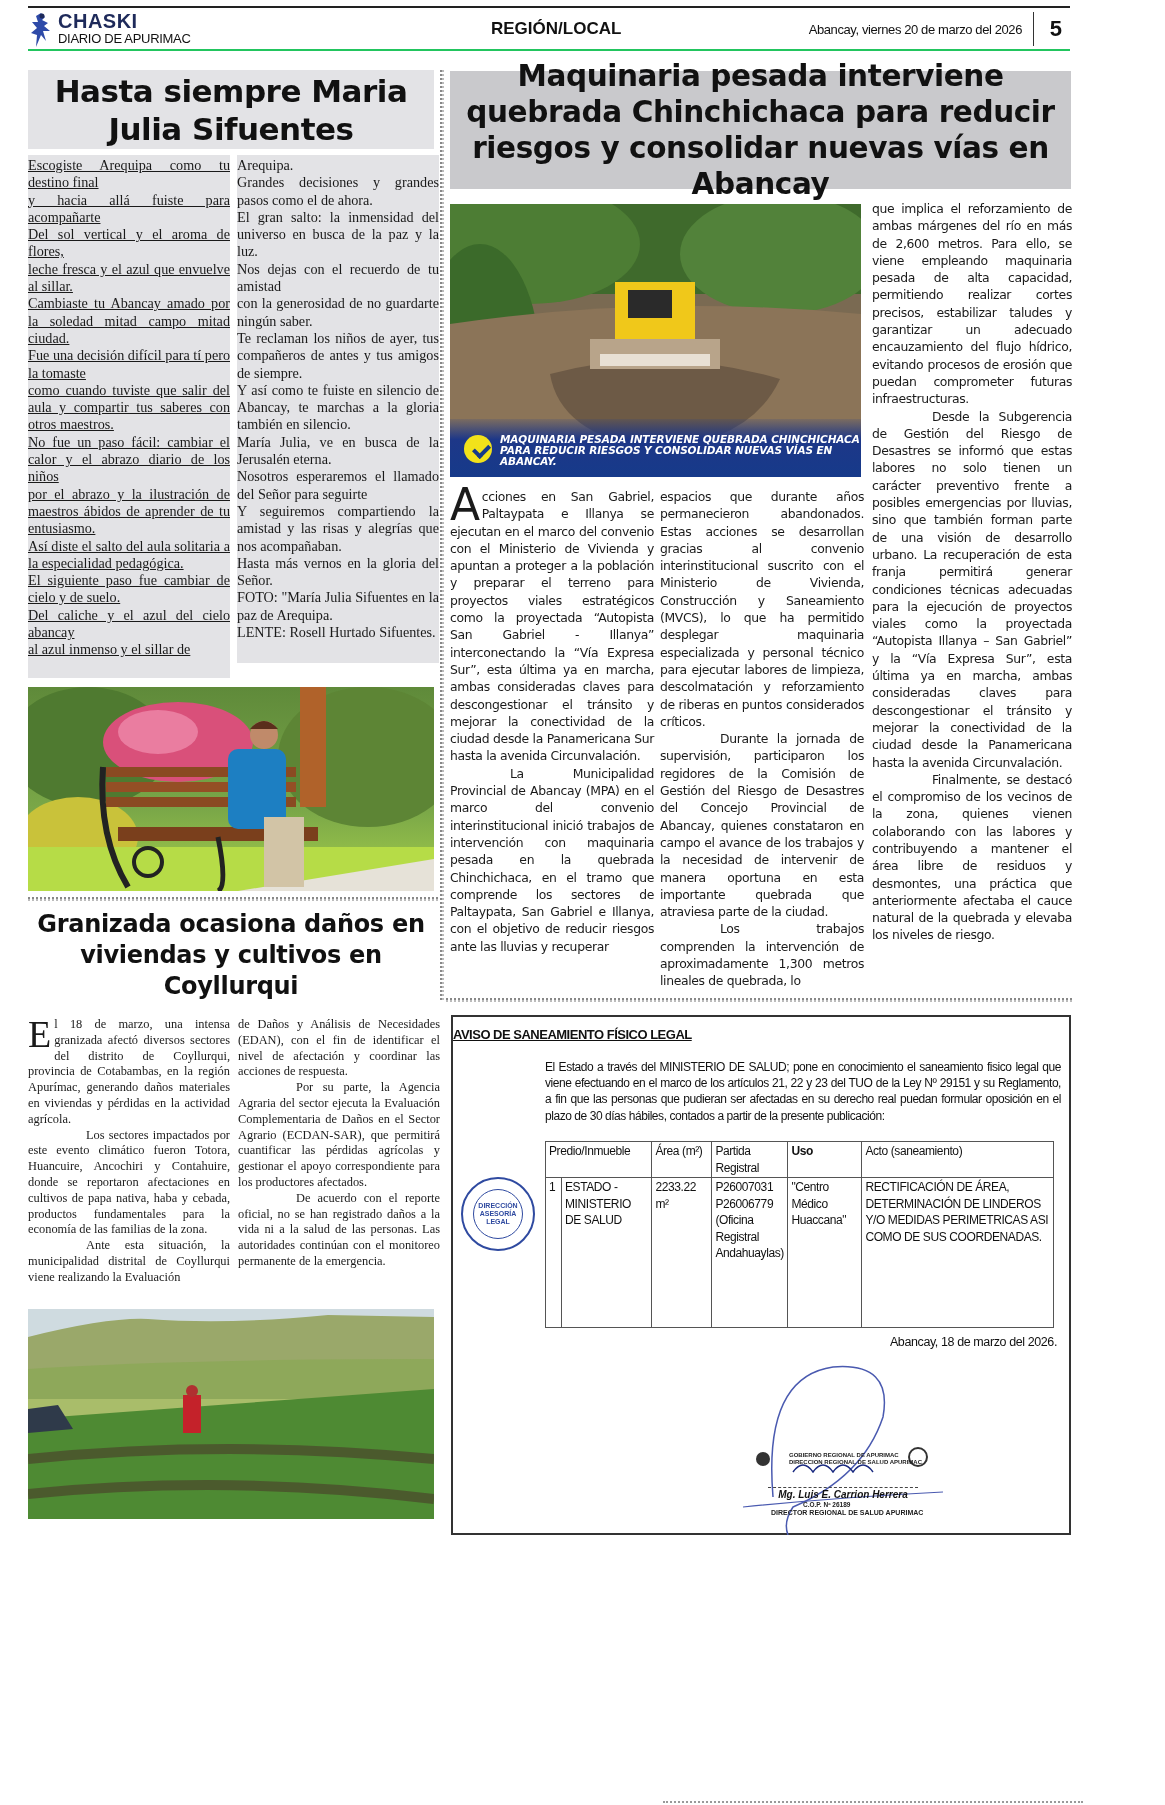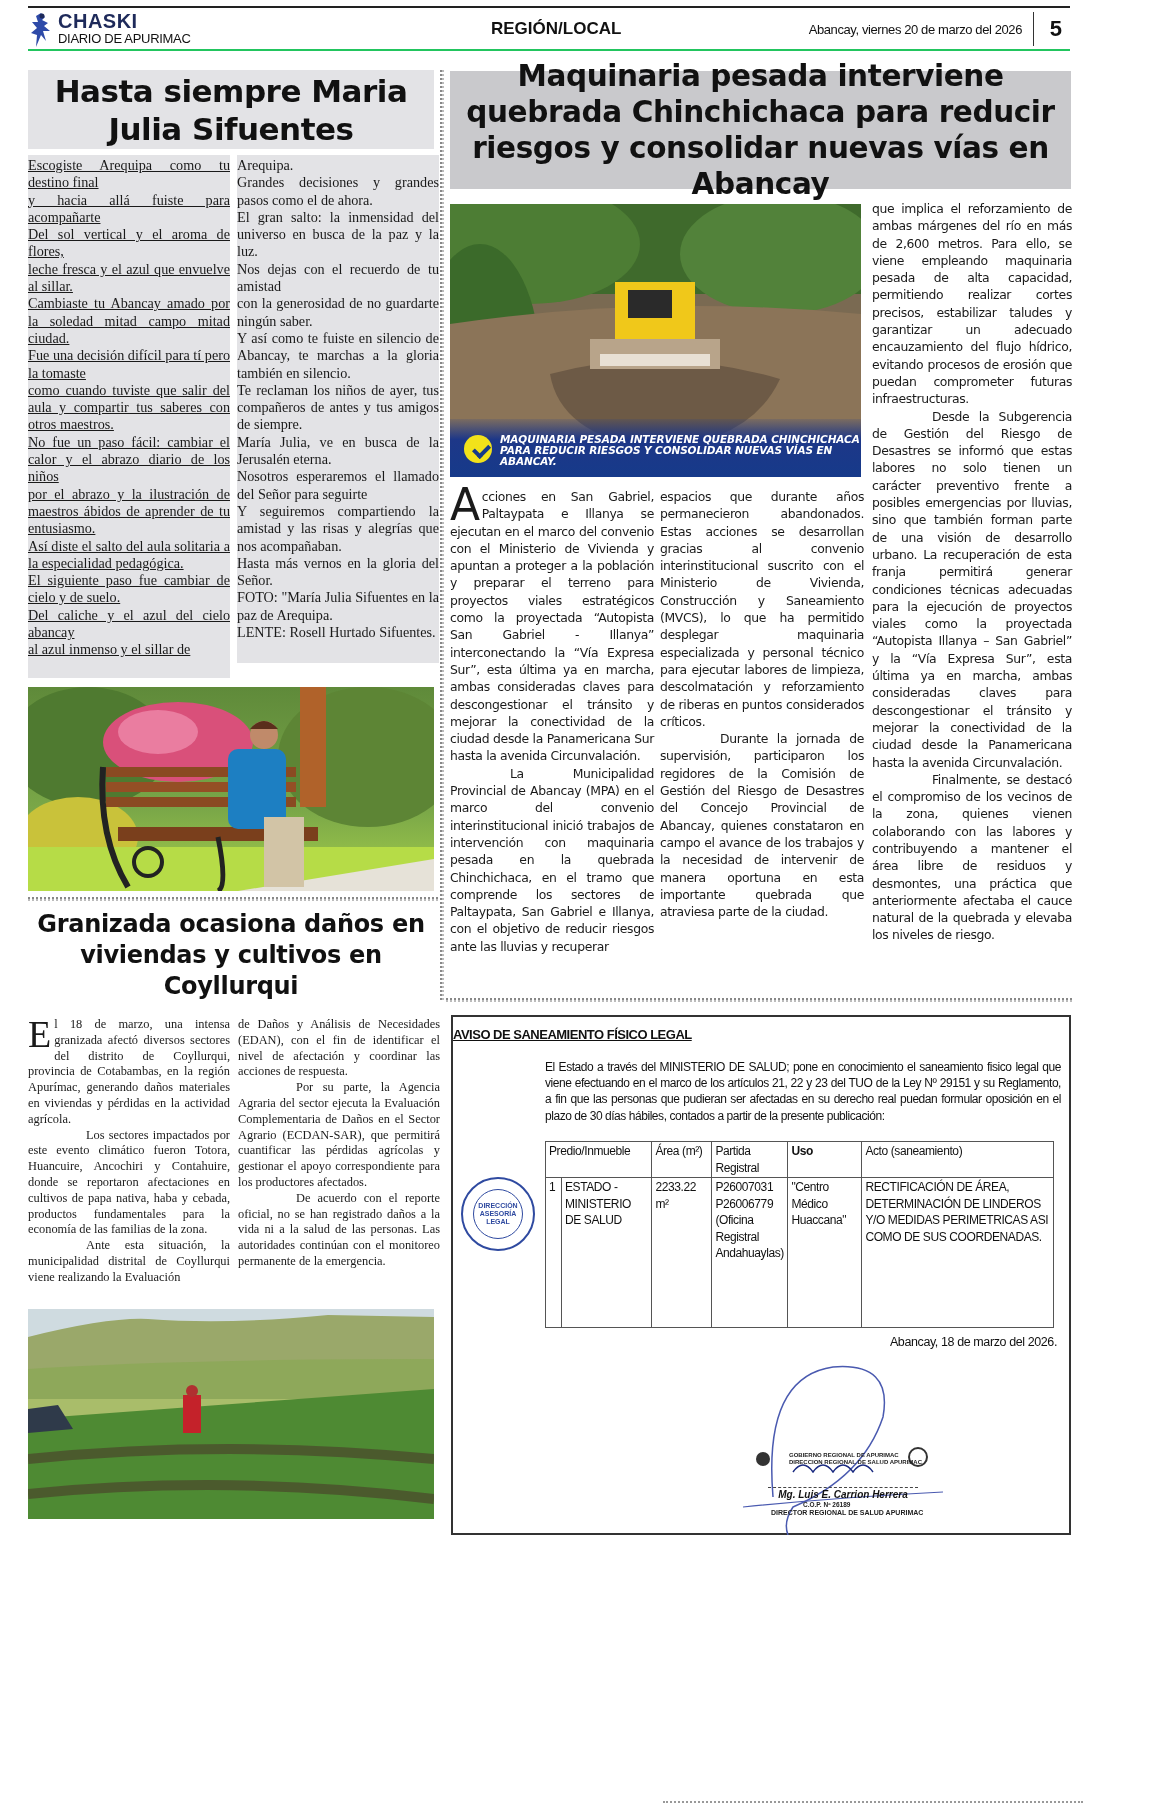--- a/index.html
+++ b/index.html
@@ -112,22 +112,22 @@
     <p>El siguiente paso fue cambiar de cielo y de suelo.</p>
     <p>Del caliche y el azul del cielo abancay</p>
     <p>al azul inmenso y el sillar de</p>
   </div>
   <div class="poem-col poem-col-2">
     <p>Arequipa.</p>
     <p>Grandes decisiones y grandes pasos como el de ahora.</p>
     <p>El gran salto: la inmensidad del universo en busca de la paz y la luz.</p>
     <p>Nos dejas con el recuerdo de tu amistad</p>
     <p>con la generosidad de no guardarte ningún saber.</p>
+    <p>Te reclaman los niños de ayer, tus compañeros de antes y tus amigos de siempre.</p>
     <p>Y así como te fuiste en silencio de Abancay, te marchas a la gloria también en silencio.</p>
-    <p>Te reclaman los niños de ayer, tus compañeros de antes y tus amigos de siempre.</p>
     <p>María Julia, ve en busca de la Jerusalén eterna.</p>
     <p>Nosotros esperaremos el llamado del Señor para seguirte</p>
     <p>Y seguiremos compartiendo la amistad y las risas y alegrías que nos acompañaban.</p>
     <p>Hasta más vernos en la gloria del Señor.</p>
     <p>FOTO: "María Julia Sifuentes en la paz de Arequipa.</p>
     <p>LENTE: Rosell Hurtado Sifuentes.</p>
   </div>
   <div class="photo photo-bench" title="Mujer con chaqueta azul sentada en banca de jardín">
     <svg width="406" height="204" viewBox="0 0 406 204">
       <defs>
@@ -212,20 +212,21 @@
     </div>
   </div>
 
   <div class="mcol mcol-1">
     <p><span class="mdropcap">A</span><span>cciones en San Gabriel, Paltaypata e Illanya se ejecutan en el marco del convenio con el Ministerio de Vivienda y apuntan a proteger a la población y preparar el terreno para proyectos viales estratégicos como la proyectada “Autopista San Gabriel - Illanya” interconectando la “Vía Expresa Sur”, esta última ya en marcha, ambas consideradas claves para descongestionar el tránsito y mejorar la conectividad de la ciudad desde la Panamericana Sur hasta la avenida Circunvalación.</span></p>
     <p class="indent">La Municipalidad Provincial de Abancay (MPA) en el marco del convenio interinstitucional inició trabajos de intervención con maquinaria pesada en la quebrada Chinchichaca, en el tramo que comprende los sectores de Paltaypata, San Gabriel e Illanya, con el objetivo de reducir riesgos ante las lluvias y recuperar</p>
   </div>
   <div class="mcol mcol-2">
     <p>espacios que durante años permanecieron abandonados. Estas acciones se desarrollan gracias al convenio interinstitucional suscrito con el Ministerio de Vivienda, Construcción y Saneamiento (MVCS), lo que ha permitido desplegar maquinaria especializada y personal técnico para ejecutar labores de limpieza, descolmatación y reforzamiento de riberas en puntos considerados críticos.</p>
     <p class="indent">Durante la jornada de supervisión, participaron los regidores de la Comisión de Gestión del Riesgo de Desastres del Concejo Provincial de Abancay, quienes constataron en campo el avance de los trabajos y la necesidad de intervenir de manera oportuna en esta importante quebrada que atraviesa parte de la ciudad.</p>
+    <p class="indent">Los trabajos comprenden la intervención de aproximadamente 1,300 metros lineales de quebrada, lo</p>
   </div>
   <div class="mcol mcol-3">
     <p>que implica el reforzamiento de ambas márgenes del río en más de 2,600 metros. Para ello, se viene empleando maquinaria pesada de alta capacidad, permitiendo realizar cortes precisos, estabilizar taludes y garantizar un adecuado encauzamiento del flujo hídrico, evitando procesos de erosión que puedan comprometer futuras infraestructuras.</p>
     <p class="indent">Desde la Subgerencia de Gestión del Riesgo de Desastres se informó que estas labores no solo tienen un carácter preventivo frente a posibles emergencias por lluvias, sino que también forman parte de una visión de desarrollo urbano. La recuperación de esta franja permitirá generar condiciones técnicas adecuadas para la ejecución de proyectos viales como la proyectada “Autopista Illanya – San Gabriel” y la “Vía Expresa Sur”, esta última ya en marcha, ambas consideradas claves para descongestionar el tránsito y mejorar la conectividad de la ciudad desde la Panamericana hasta la avenida Circunvalación.</p>
     <p class="indent">Finalmente, se destacó el compromiso de los vecinos de la zona, quienes vienen colaborando con las labores y contribuyendo a mantener el área libre de residuos y desmontes, una práctica que anteriormente afectaba el cauce natural de la quebrada y elevaba los niveles de riesgo.</p>
   </div>
 </article>
 
 <section class="notice">
   <div class="notice-title">AVISO DE SANEAMIENTO FÍSICO LEGAL</div>

